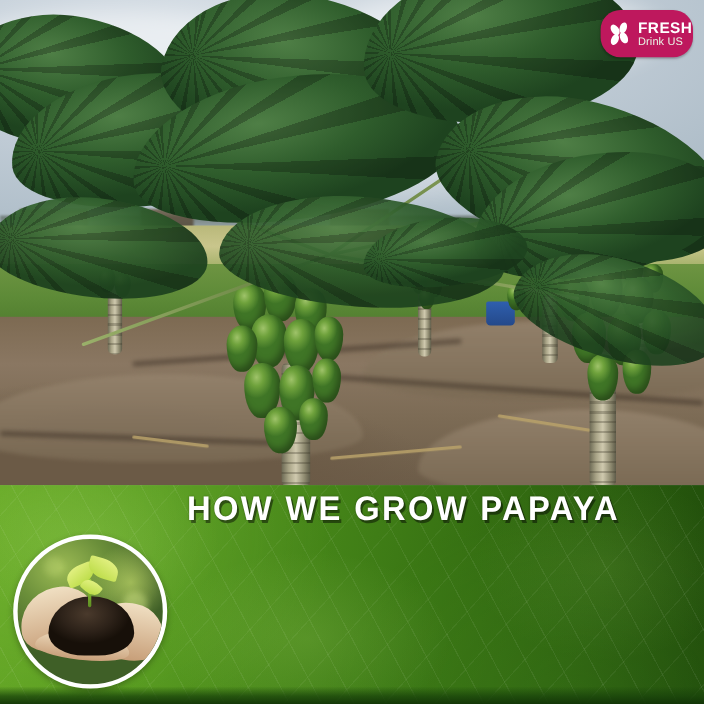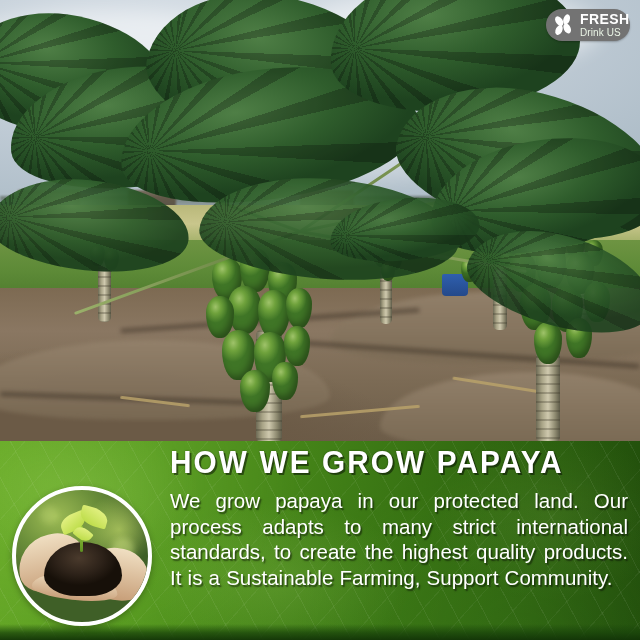--- a/index.html
+++ b/index.html
@@ -98,22 +98,22 @@
     mix-blend-mode:multiply;opacity:.85;
   }
   .stem{
     position:absolute;height:3px;border-radius:2px;
     background:linear-gradient(90deg,#5d7a3a,#9ab06a);
     transform-origin:0 50%;
   }
 
   
   .logo{
-    position:absolute;left:546px;top:9px;width:84px;height:32px;
-    background:#737373;border-radius:18px;
+    position:absolute;left:546px;top:9px;width:84px;height:43px;
+    background:#be185d;border-radius:18px;
     display:flex;align-items:center;gap:5px;padding:0 8px 0 7px;
     box-sizing:border-box;box-shadow:0 1px 2px rgba(0,0,0,.25);
   }
   .logo-mark{width:22px;height:24px;flex:0 0 22px;position:relative;}
   .logo-text{display:flex;flex-direction:column;line-height:1;}
   .logo-t1{color:#fff;font-size:14px;font-weight:700;letter-spacing:.4px;}
   .logo-t2{color:#eaf5e6;font-size:10px;font-weight:400;margin-top:2px;letter-spacing:.1px;}
 
   
   .band{
@@ -311,16 +311,15 @@
     <div class="palm" style="left:16px;top:84px;width:86px;height:26px;transform:rotate(6deg);"></div>
     <div class="soil-pile"></div>
     <div class="sprout-stem"></div>
     <div class="sprout-leaf" style="left:44px;top:24px;width:26px;height:17px;transform:rotate(-22deg);"></div>
     <div class="sprout-leaf" style="left:64px;top:18px;width:28px;height:18px;transform:rotate(16deg) scaleX(-1);"></div>
     <div class="sprout-leaf" style="left:58px;top:38px;width:18px;height:12px;transform:rotate(40deg);"></div>
   </div>
 
   <div class="band-text">
     <h1 class="headline">HOW WE GROW PAPAYA</h1>
-    <p class="body-copy">We grow papaya in our protected land. Our process adapts to many strict international standards, to create the highest quality products. It is a Sustainable Farming, Support Community.</p>
   </div>
 
 </div>
 
 </body></html>

